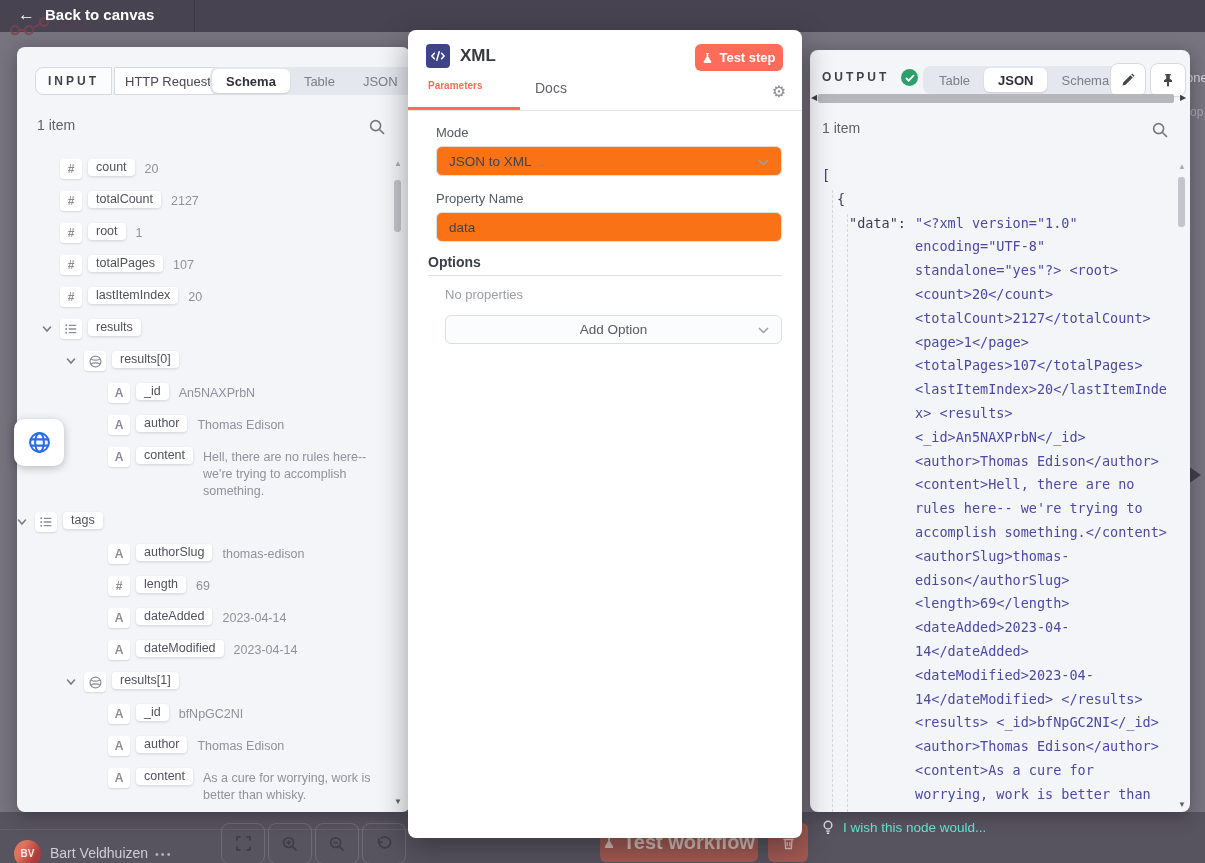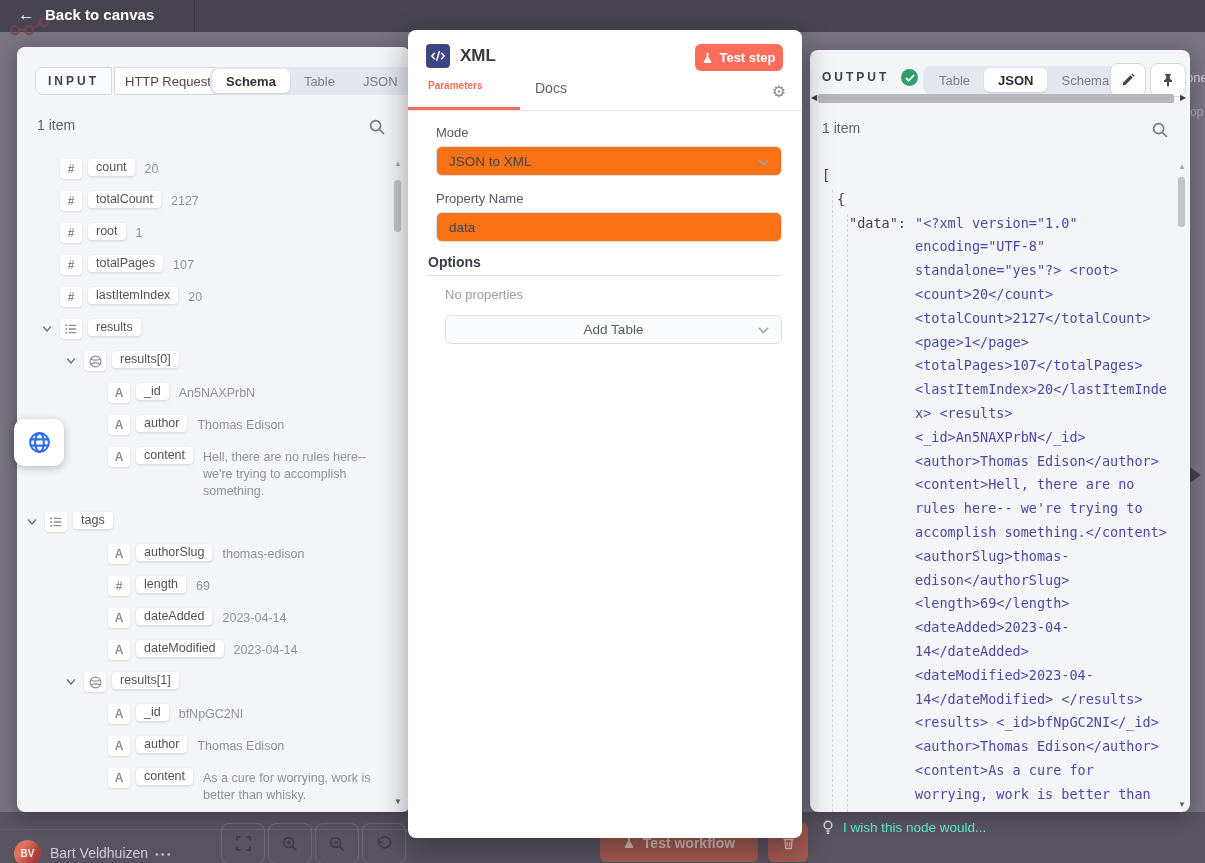--- a/index.html
+++ b/index.html
@@ -12,21 +12,21 @@
   .n8n-logo{position:absolute;left:8px;top:12px;opacity:.75;}
   .n8n-logo-text{position:absolute;left:54px;top:17px;font-size:16px;font-weight:bold;color:#4e4050;letter-spacing:.5px;}
   .back-link{position:absolute;left:18px;top:6px;display:flex;align-items:center;gap:10px;color:#fff;font-size:15px;font-weight:600;cursor:pointer;}
   .back-arrow{font-size:17px;line-height:1;}
   .bottombar{position:absolute;left:0;top:812px;width:1205px;height:51px;background:#57535f;}
   .bottombar-line{position:absolute;left:0;top:17px;width:585px;height:1px;background:rgba(255,255,255,.07);}
   .avatar{position:absolute;left:14px;top:28px;width:27px;height:27px;border-radius:50%;background:linear-gradient(120deg,#e0735c 30%,#a93c38 75%);color:#f3e9e6;font-size:10px;font-weight:bold;display:flex;align-items:center;justify-content:center;}
   .user-name{position:absolute;left:50px;top:33px;font-size:14px;color:#cfccd6;}
   .user-menu-dots{position:absolute;left:155px;top:36px;font-size:11px;letter-spacing:2px;color:#b3b0ba;}
   .cv-btn{position:absolute;top:11px;width:42px;height:39px;border:1px solid rgba(255,255,255,.14);border-radius:8px;display:flex;align-items:center;justify-content:center;color:#3f3b49;}
-  .tw-btn{position:absolute;left:600px;top:11px;width:158px;height:39px;background:#a25a51;border-radius:6px;display:flex;align-items:center;justify-content:center;gap:8px;color:#d6c0ba;font-size:14px;font-weight:600;}
+  .tw-btn{position:absolute;left:600px;top:11px;width:158px;height:39px;background:#a25a51;border-radius:6px;display:flex;align-items:center;justify-content:center;gap:8px;color:#d6c0ba;font-size:20px;font-weight:600;}
   .trash-btn{position:absolute;left:768px;top:11px;width:40px;height:39px;background:#a25a51;border-radius:6px;display:flex;align-items:center;justify-content:center;color:#dcc6c0;}
   .feedback{position:absolute;left:822px;top:8px;display:flex;align-items:center;gap:9px;color:#5eead4;font-size:13.5px;}
   .frag{position:absolute;color:#d6d4da;font-size:13px;}
   .frag2{position:absolute;color:#aaa7b1;font-size:12px;}
   .canvas-arrow{position:absolute;left:1188px;top:466px;width:0;height:0;border-top:9px solid transparent;border-bottom:9px solid transparent;border-left:13px solid #413e4a;}
 
   
   .panel{position:absolute;background:#f4f5f8;border-radius:8px;box-shadow:0 4px 18px rgba(20,18,28,.35);}
   .seg{display:flex;align-items:center;background:#e4e7ed;border-radius:8px;padding:2px;height:28px;box-sizing:border-box;}
   .seg-item{padding:0 14px;height:24px;display:flex;align-items:center;font-size:13px;color:#7c7e88;border-radius:6px;cursor:pointer;}
@@ -259,21 +259,21 @@
           <span class="s-icon">A</span>
           <span class="s-label">author</span>
           <span class="s-value">Thomas Edison</span>
         </div>
         <div class="s-row" style="padding-left: 73px;">
           <span class="s-chev"></span>
           <span class="s-icon">A</span>
           <span class="s-label">content</span>
           <span class="s-value">Hell, there are no rules here-- we're trying to accomplish something.</span>
         </div>
-        <div class="s-row" style=" margin-left: 10px;">
+        <div class="s-row" style="">
           <span class="s-chev">
             <svg width="10" height="10" viewBox="0 0 10 10">
               <path d="M1.5 3l3.5 4 3.5-4" fill="none" stroke="currentColor" stroke-width="1.6" stroke-linecap="round"></path>
             </svg>
           </span>
           <span class="s-icon">
             <svg width="12" height="12" viewBox="0 0 12 12">
               <g stroke="currentColor" stroke-linecap="round">
                 <path stroke-width="1.3" d="M4.2 2.3h6.6M4.2 6h6.6M4.2 9.7h6.6"></path>
                 <path stroke-width="1.9" d="M1.2 2.3h.01M1.2 6h.01M1.2 9.7h.01"></path>
@@ -378,21 +378,21 @@
 
     <div class="f-label" style="top:161px;">Property Name</div>
     <div class="f-select" style="top:182px;">
       <span>data</span>
     </div>
 
     <div class="options-title">Options</div>
     <div class="options-hr"></div>
     <div class="no-props">No properties</div>
     <div class="add-option">
-      <span>Add Table</span>
+      <span>Add Option</span>
       <span class="chev">
         <svg width="11" height="7" viewBox="0 0 11 7" fill="none" stroke="currentColor" stroke-width="1.5">
             <path d="M1 1l4.5 4.5L10 1"></path>
           </svg>
       </span>
     </div>
   </div>
 
   <div class="panel right-panel">
     <div class="op-title">OUTPUT</div>

